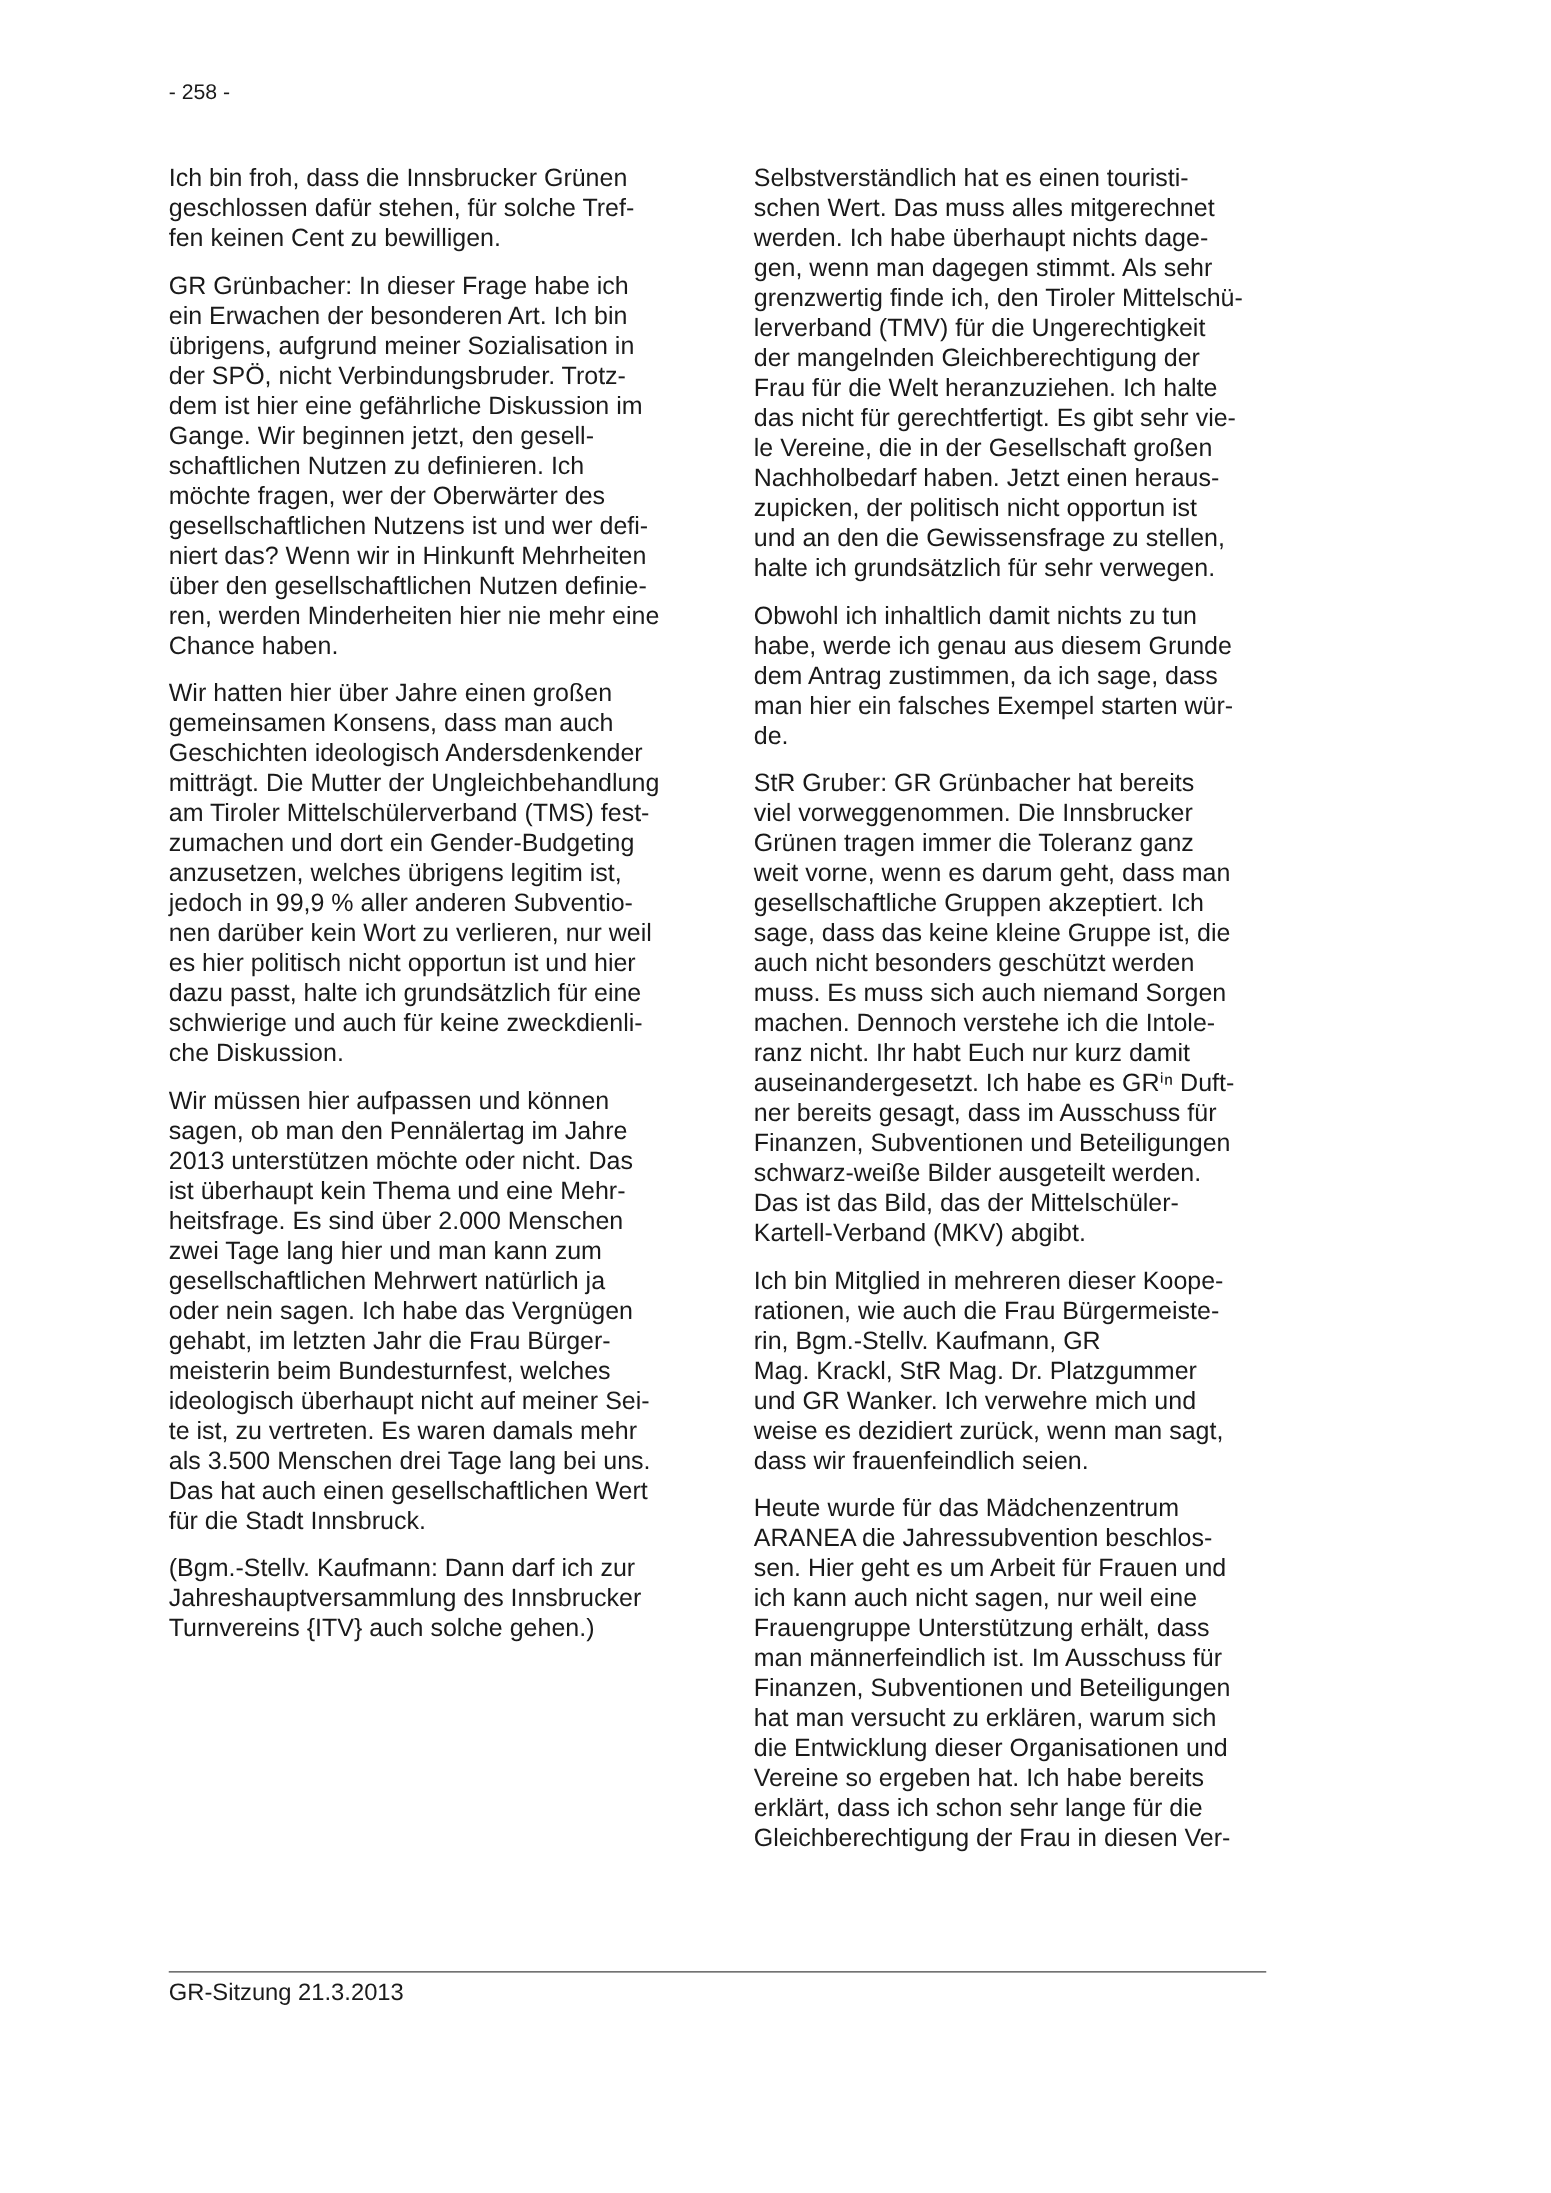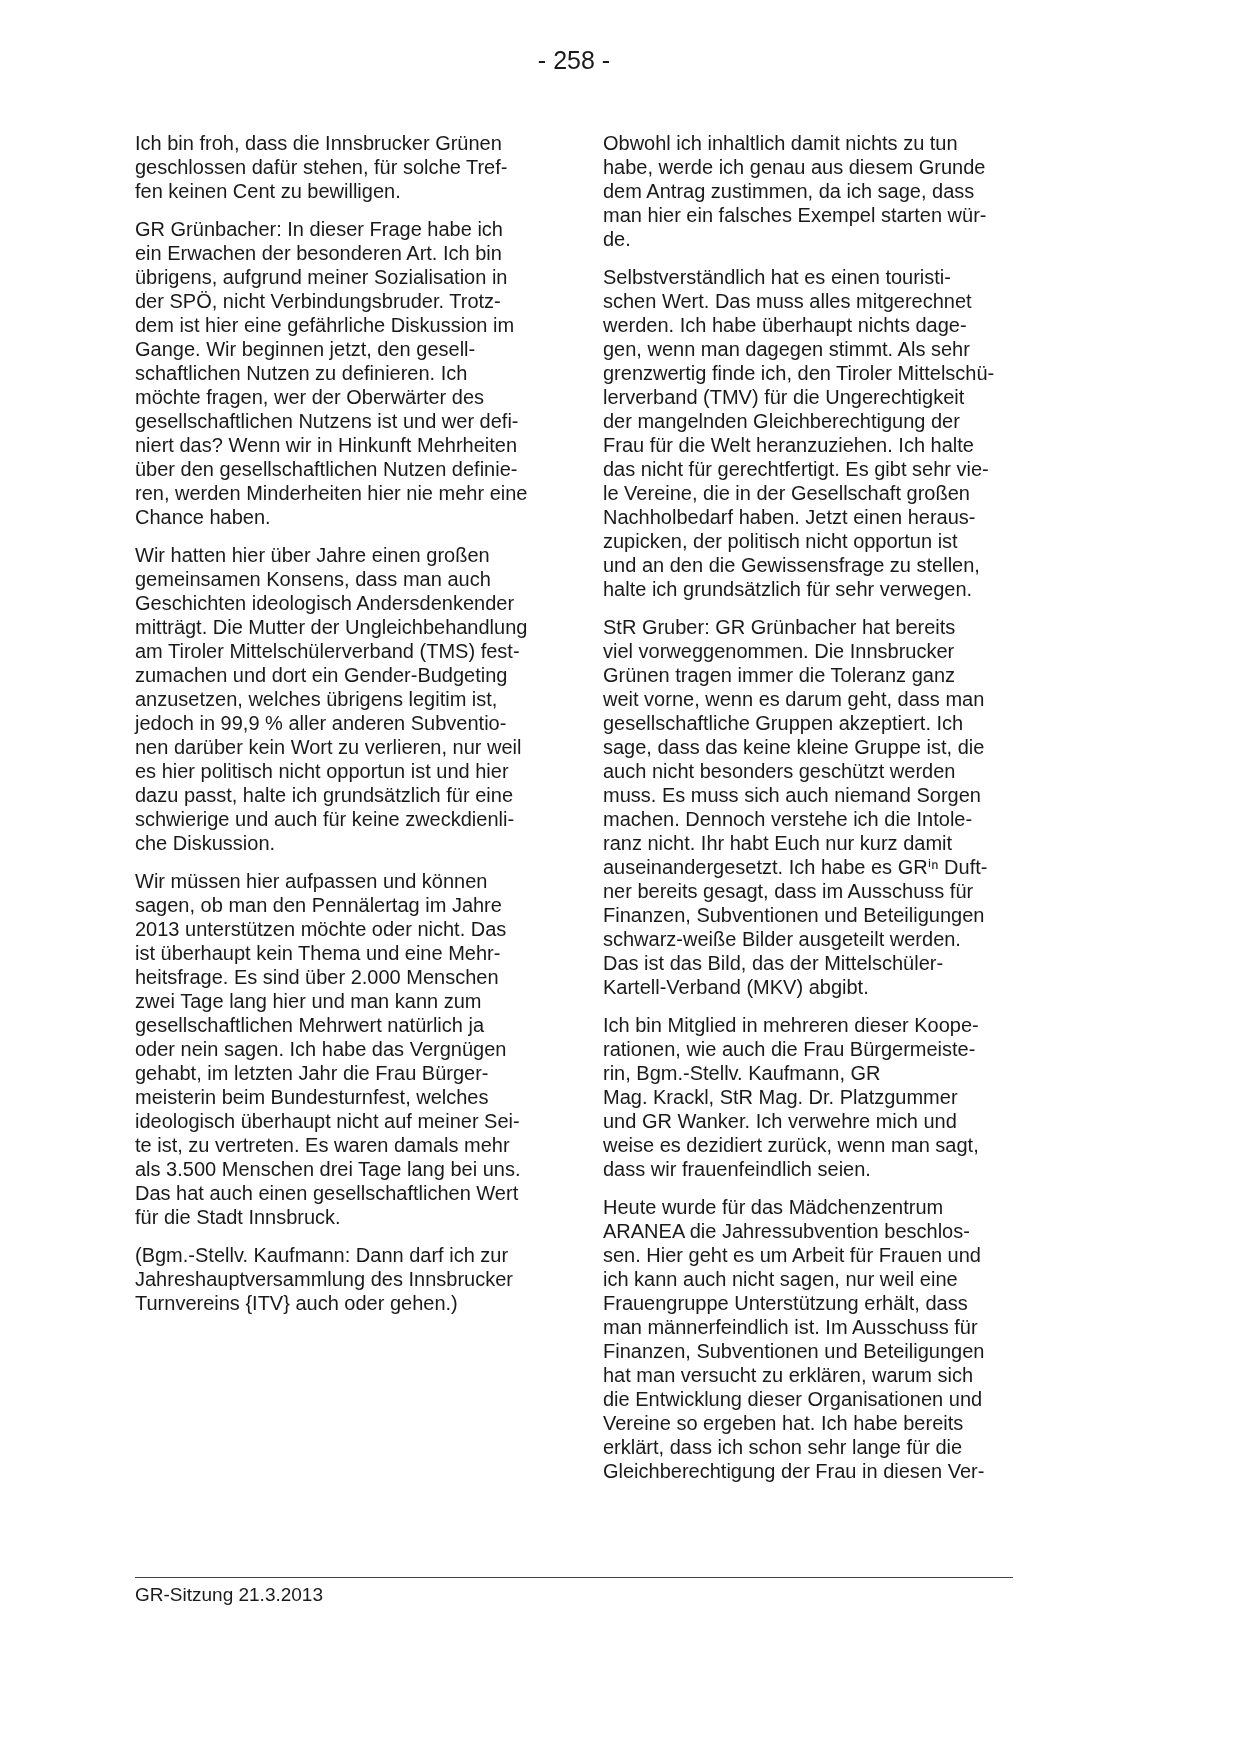--- a/index.html
+++ b/index.html
@@ -8,25 +8,25 @@
     width: 1241px;
     height: 1754px;
     background: #ffffff;
     color: #1a1a1a;
     font-family: "Liberation Sans", "DejaVu Sans", sans-serif;
     position: relative;
     overflow: hidden;
   }
   .page-number {
     position: absolute;
-    top: 48px;
+    top: 62px;
     left: 135px;
     width: 878px;
-    text-align: center;
-    font-size: 25px;
+    text-align: left;
+    font-size: 17px;
     line-height: 24px;
   }
   .content {
     position: absolute;
     top: 131px;
     left: 135px;
     width: 878px;
     display: flex;
     gap: 58px;
   }
@@ -98,43 +98,43 @@
 oder nein sagen. Ich habe das Vergnügen
 gehabt, im letzten Jahr die Frau Bürger-
 meisterin beim Bundesturnfest, welches
 ideologisch überhaupt nicht auf meiner Sei-
 te ist, zu vertreten. Es waren damals mehr
 als 3.500 Menschen drei Tage lang bei uns.
 Das hat auch einen gesellschaftlichen Wert
 für die Stadt Innsbruck.</div>
     <div class="para">(Bgm.-Stellv. Kaufmann: Dann darf ich zur
 Jahreshauptversammlung des Innsbrucker
-Turnvereins {ITV} auch oder gehen.)</div>
+Turnvereins {ITV} auch solche gehen.)</div>
   </div>
 
   <div class="col">
-    <div class="para">Obwohl ich inhaltlich damit nichts zu tun
-habe, werde ich genau aus diesem Grunde
-dem Antrag zustimmen, da ich sage, dass
-man hier ein falsches Exempel starten wür-
-de.</div>
     <div class="para">Selbstverständlich hat es einen touristi-
 schen Wert. Das muss alles mitgerechnet
 werden. Ich habe überhaupt nichts dage-
 gen, wenn man dagegen stimmt. Als sehr
 grenzwertig finde ich, den Tiroler Mittelschü-
 lerverband (TMV) für die Ungerechtigkeit
 der mangelnden Gleichberechtigung der
 Frau für die Welt heranzuziehen. Ich halte
 das nicht für gerechtfertigt. Es gibt sehr vie-
 le Vereine, die in der Gesellschaft großen
 Nachholbedarf haben. Jetzt einen heraus-
 zupicken, der politisch nicht opportun ist
 und an den die Gewissensfrage zu stellen,
 halte ich grundsätzlich für sehr verwegen.</div>
+    <div class="para">Obwohl ich inhaltlich damit nichts zu tun
+habe, werde ich genau aus diesem Grunde
+dem Antrag zustimmen, da ich sage, dass
+man hier ein falsches Exempel starten wür-
+de.</div>
     <div class="para">StR Gruber: GR Grünbacher hat bereits
 viel vorweggenommen. Die Innsbrucker
 Grünen tragen immer die Toleranz ganz
 weit vorne, wenn es darum geht, dass man
 gesellschaftliche Gruppen akzeptiert. Ich
 sage, dass das keine kleine Gruppe ist, die
 auch nicht besonders geschützt werden
 muss. Es muss sich auch niemand Sorgen
 machen. Dennoch verstehe ich die Intole-
 ranz nicht. Ihr habt Euch nur kurz damit

